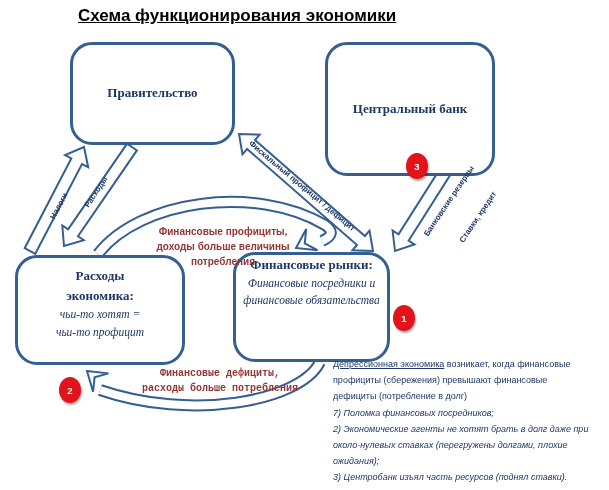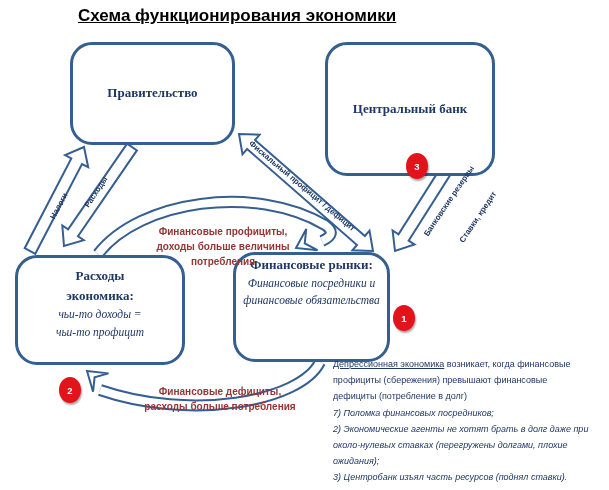--- a/index.html
+++ b/index.html
@@ -31,21 +31,21 @@
     color:#1F3864;transform:translate(-50%,-50%) rotate(var(--r,0deg));}
   #lbl-taxes{left:59px;top:206px;--r:-62deg;}
   #lbl-expenses{left:96px;top:192px;--r:-57deg;}
   #lbl-fiscal{left:302px;top:186px;--r:40deg;}
   #lbl-bank-reserves{left:449px;top:201px;--r:-56deg;}
   #lbl-rates-credit{left:478px;top:217px;--r:-56deg;}
 
   .flow-lbl{position:absolute;z-index:3;font-size:10px;font-weight:bold;color:#943634;
     text-align:center;line-height:1.5;}
   #flow-surplus{left:142px;top:224px;width:162px;}
-  #flow-deficit{left:140px;top:384px;width:160px;}
+  #flow-deficit{left:140px;top:366px;width:160px;font-family:Liberation Mono, monospace;}
 
   .badge{position:absolute;width:22px;height:26px;border-radius:50%;background:#E3131B;
     color:#fff;font-size:9.5px;font-weight:bold;display:flex;align-items:center;
     justify-content:center;z-index:4;box-shadow:1px 2px 2px rgba(0,0,0,.35);}
   #badge-1{left:393px;top:305px;}
   #badge-2{left:59px;top:377px;}
   #badge-3{left:406px;top:153px;}
 
   .note{position:absolute;left:333px;top:356px;width:258px;z-index:3;font-size:9px;
     color:#1F3864;line-height:1.8;}
@@ -75,21 +75,21 @@
   <div class="box" id="box-government">
     <div class="box-title">Правительство</div>
   </div>
 
   <div class="box" id="box-central-bank">
     <div class="box-title">Центральный банк</div>
   </div>
 
   <div class="box" id="box-real-economy">
     <div class="box-title">Расходы экономика:</div>
-    <div class="box-sub">чьи-то доходы =</div>
+    <div class="box-sub">чьи-то хотят =</div>
     <div class="box-sub">чьи-то профицит</div>
   </div>
 
   <div class="box" id="box-financial-markets">
     <div class="box-title">Финансовые рынки:</div>
     <div class="box-sub">Финансовые посредники и финансовые обязательства</div>
   </div>
 
   <div class="lbl" id="lbl-taxes">Налоги</div>
   <div class="lbl" id="lbl-expenses">Расходы</div>

